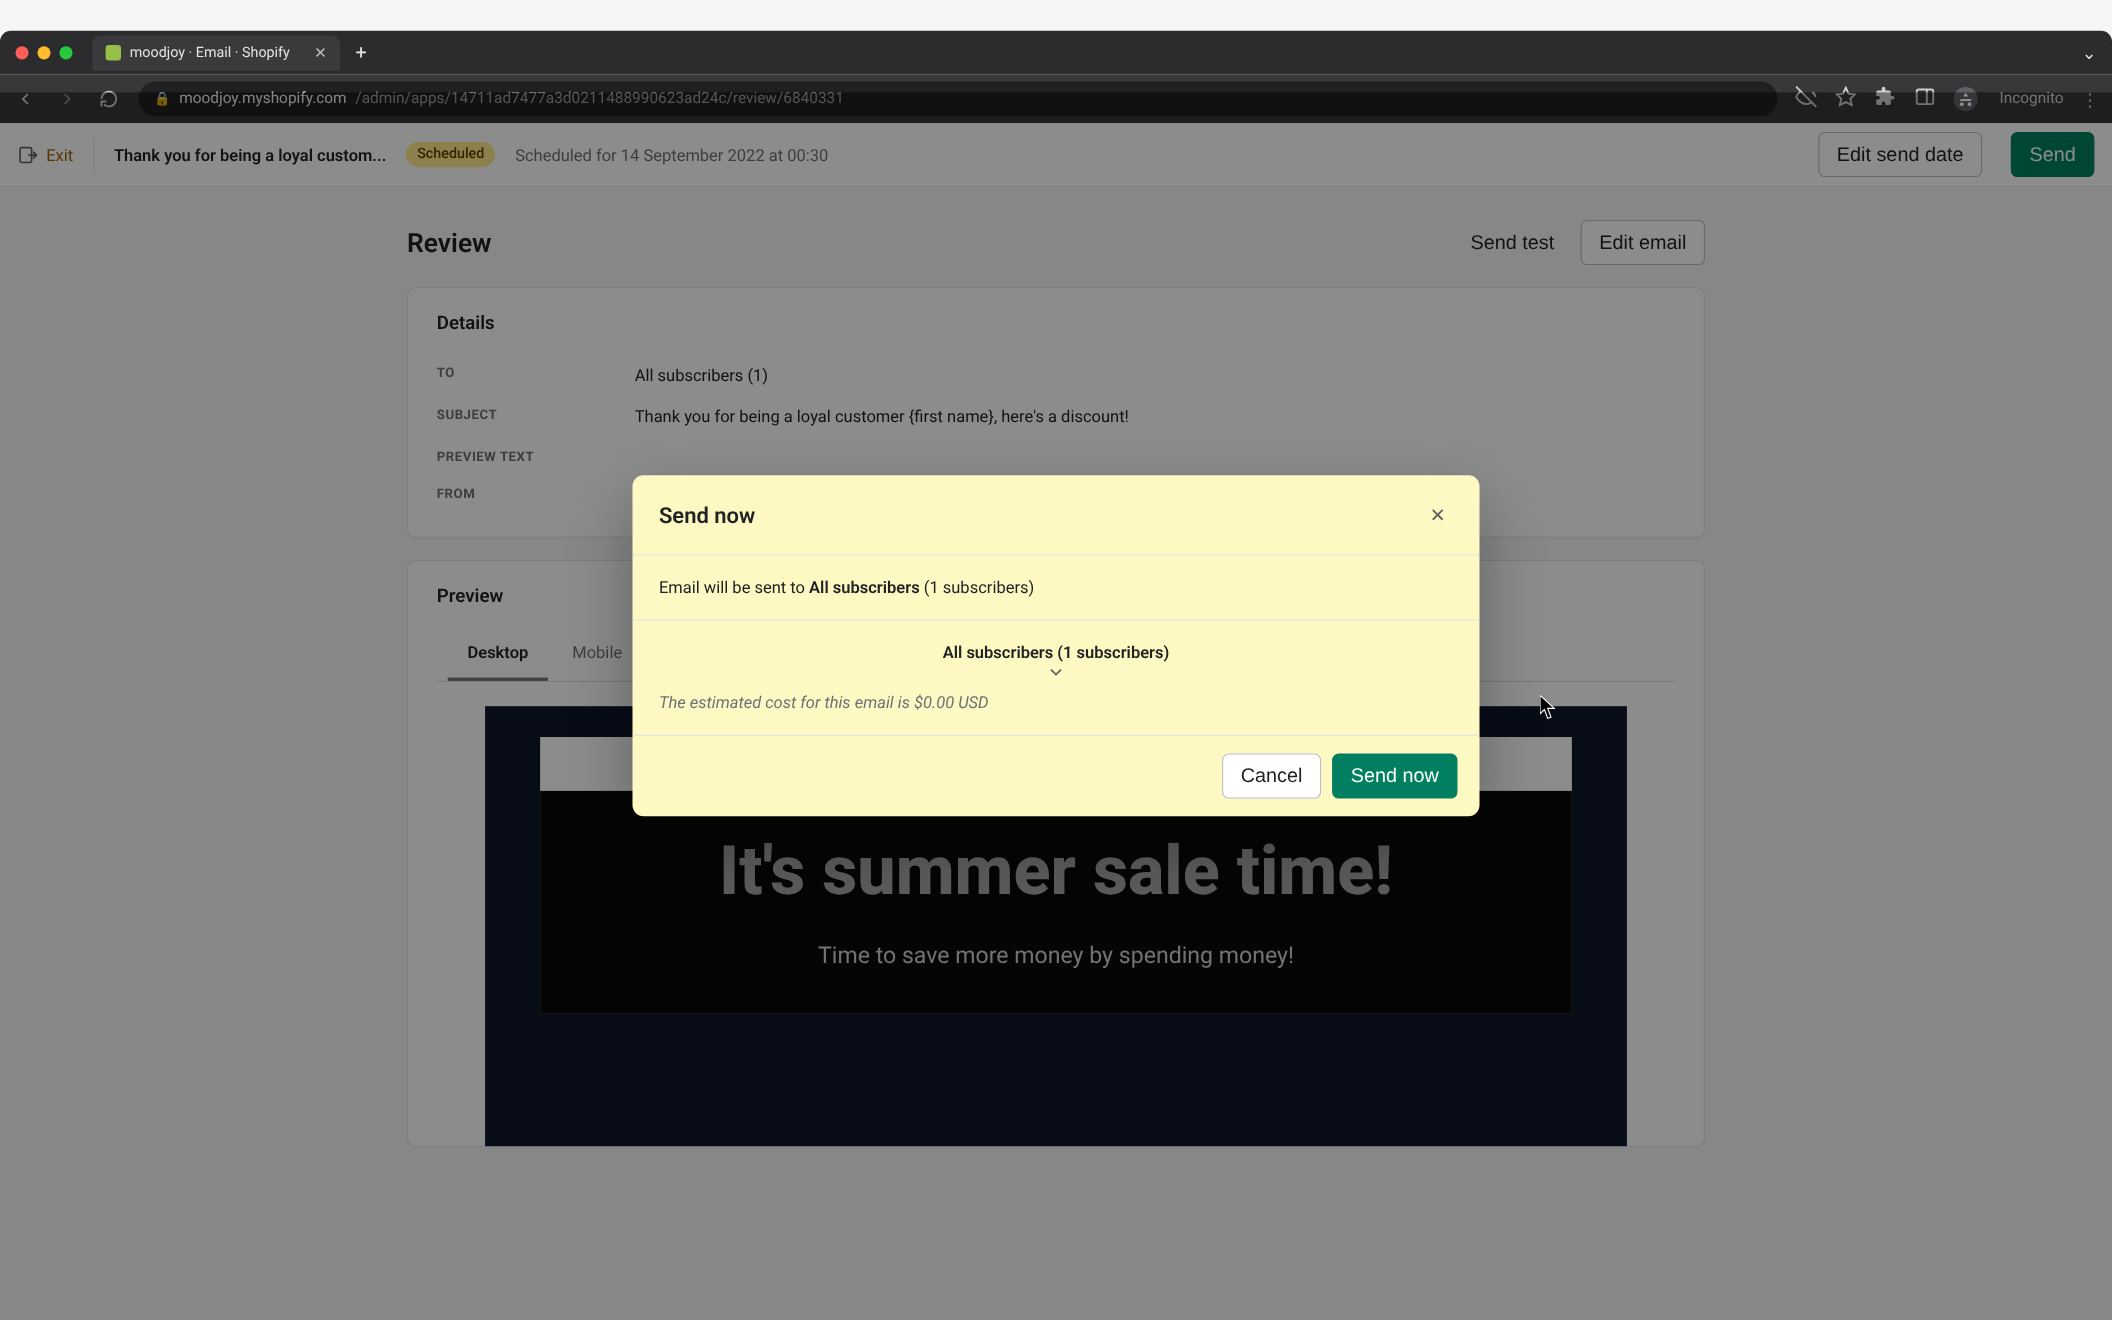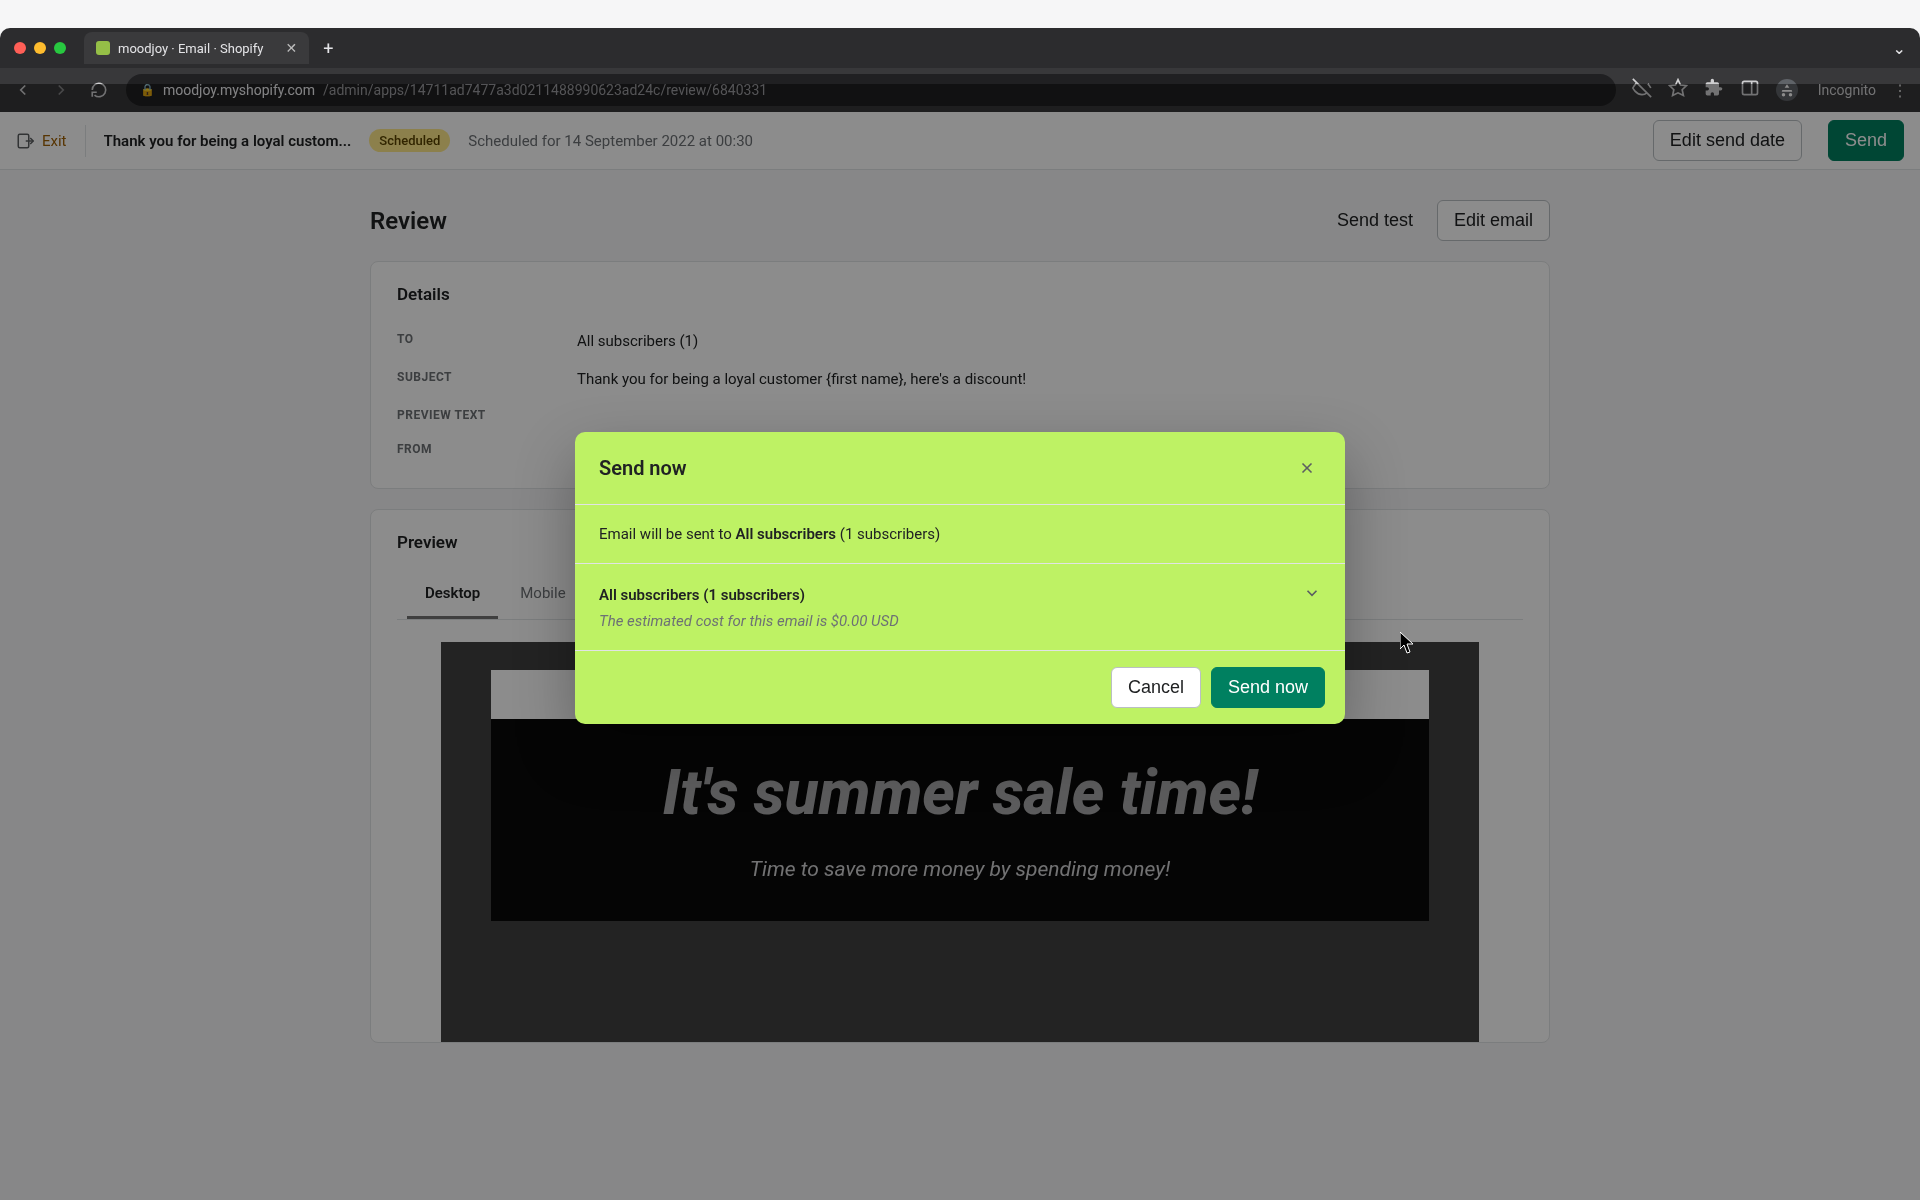--- a/index.html
+++ b/index.html
@@ -84,46 +84,46 @@
   .card h2 { font-size:17px; font-weight:600; margin-bottom:18px; color:#202223;}
   .detail-row { display:flex; padding: 10px 0; font-size:15px;}
   .detail-label { width:180px; color:#6d7175; font-size:12px; font-weight:700; letter-spacing:0.5px;}
   .detail-val { color:#202223; }
 
   .preview-tabs { display:flex; gap:4px; border-bottom:1px solid #e1e3e5; margin: 10px 0 22px; padding:0 10px;}
   .preview-tab { padding: 14px 18px; font-size:15px; color:#6d7175; cursor:pointer; }
   .preview-tab.active { color:#202223; font-weight:600; border-bottom:3px solid #737373; }
 
   .email-preview {
-    background:#404040; margin:0 44px; padding: 28px 50px 0; min-height: 400px; font-style: italic;
+    background:#0f172a; margin:0 44px; padding: 28px 50px 0; min-height: 400px;
   }
   .email-inner { background:#fff; text-align:center; }
   .email-brand { color:#5b5bd6; font-size:22px; font-weight:400; letter-spacing:1px; padding: 6px 0 18px;}
   .email-hero { background:#0a0a0a; color:#e4e4e4; padding: 40px 30px;}
   .email-hero h1 { font-size:62px; font-weight:800; color:#a8a8aa; line-height:1.1; margin-bottom: 30px;}
   .email-hero p { font-size:21px; color:#d0d0d2;}
 
   
   .overlay {
     position:absolute; inset:0; top:84px; background:rgba(0,0,0,0.45);
     display:flex; align-items:flex-start; justify-content:center;
   }
   .modal {
-    background:#bef264; width: 770px; border-radius:10px; margin-top: 348px;
+    background:#fef9c3; width: 770px; border-radius:10px; margin-top: 348px;
     box-shadow: 0 25px 60px rgba(0,0,0,0.3);
     overflow:hidden;
   }
   .modal-head { display:flex; align-items:center; padding: 22px 24px; }
   .modal-head h3 { font-size:20px; font-weight:600; color:#202223; }
   .modal-head .spacer {flex:1;}
   .modal-close { width:28px; height:28px; display:flex; align-items:center; justify-content:center; cursor:pointer; color:#5c5f62; font-size:18px;}
   .modal-sec { border-top:1px solid #e1e3e5; padding: 20px 24px; font-size:15px; color:#202223;}
   .modal-sec .strong { font-weight:600; }
   .modal-sec .muted { color:#6d7175; margin-top:6px;font-style:italic;}
-  .disclosure { display:flex; align-items:center;}
+  .disclosure { display:flex; align-items:center;flex-direction:column;}
   .disclosure .spacer{flex:1;}
   .chev { font-size:16px; color:#5c5f62; }
   .modal-foot { border-top:1px solid #e1e3e5; padding:16px 20px; display:flex; justify-content:flex-end; gap:10px;}
 
   .cursor {
     position:absolute; left:1400px; top:632px; width:16px; height:22px; pointer-events:none;
   }
 </style>
 </head>
 <body>

